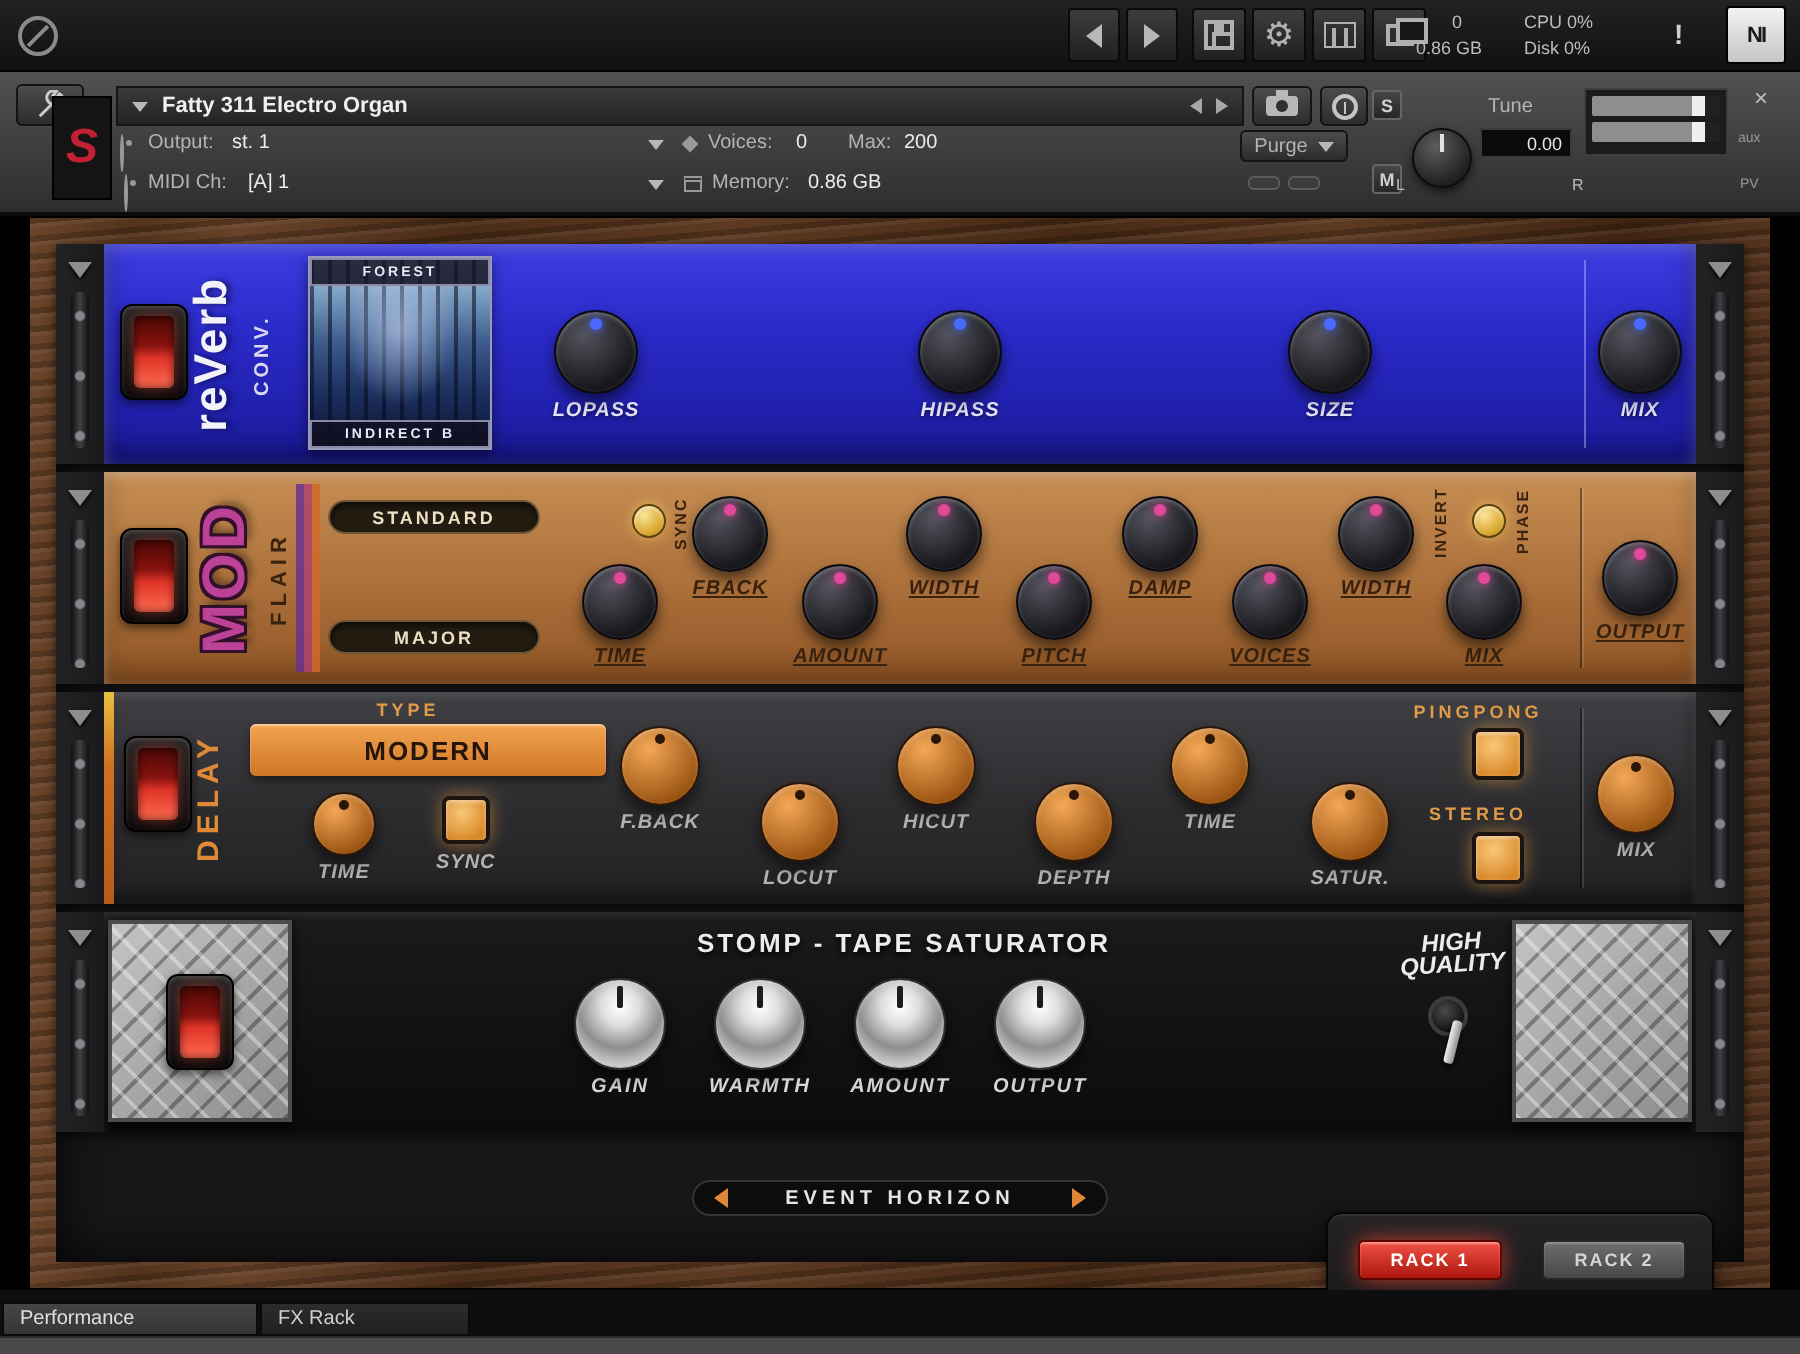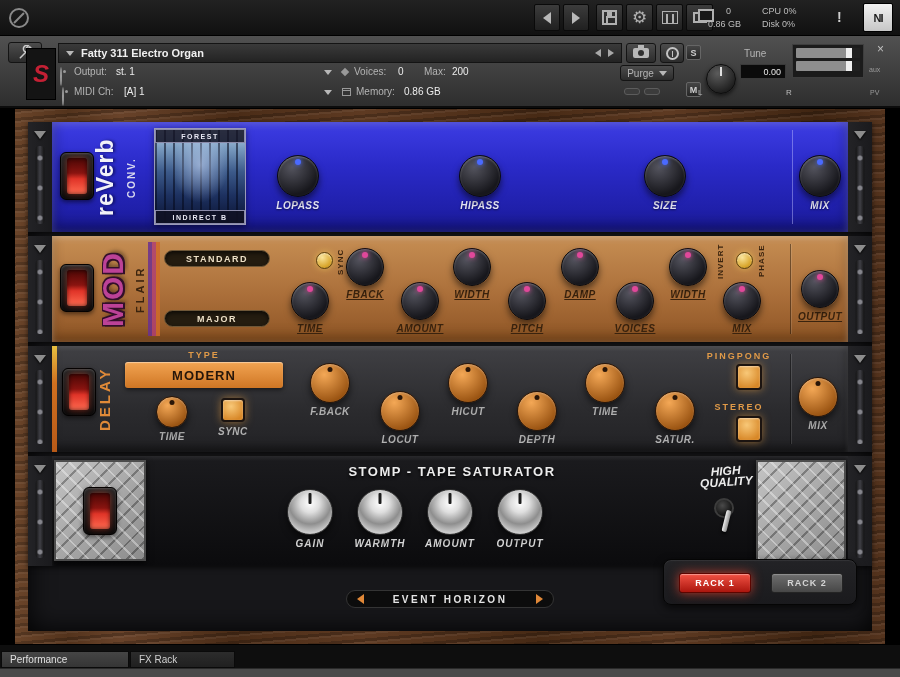--- a/index.html
+++ b/index.html
@@ -406,21 +406,21 @@
       <span class="rail-groove"></span>
     </div>
     <div class="mod-body delay-body">
       <div class="delay-stripe abs" style="left:0;top:0;width:5px;height:106px"></div>
       <div class="rocker" style="left:10px;top:22px">
           <div class="rocker-in"></div>
         </div>
       <div class="vtext delay-name abs" style="left:44px;top:8px;height:90px">DELAY</div>
 
       <div class="type-label abs" style="left:73px;top:4px;width:158px">TYPE</div>
-      <div class="modern-pill abs" style="left:73px;top:16px;width:158px;height:26px">MODERN</div>
+      <div class="modern-pill abs" style="left:73px;top:16px;width:178px;height:26px">MODERN</div>
 
       <div class="knob orange k32" style="left:104px;top:50px">
         <div class="cap"></div>
         <div class="klabel lbl-gray">TIME</div>
       </div>
       <div class="btn-stack" style="left:166px;top:52px">
         <div class="sq-btn" style="width:24px;height:24px"></div>
         <div class="klabel lbl-gray">SYNC</div>
       </div>
 
@@ -510,21 +510,21 @@
       <span class="tri-btn"></span>
       <span class="rail-groove"></span>
     </div>
   </div>
 
   <div class="event-pill abs" style="left:346px;top:590px;width:208px;height:18px">
     <span class="tri-l-o"></span>
     <span>EVENT HORIZON</span>
     <span class="tri-r-o"></span>
   </div>
-  <div class="rack-panel abs" style="left:663px;top:559px;width:194px;height:46px">
+  <div class="rack-panel abs" style="left:663px;top:606px;width:194px;height:46px">
     <div class="rack-btn active" style="left:15px;top:13px;width:72px;height:20px">RACK 1</div>
     <div class="rack-btn inactive" style="left:107px;top:13px;width:72px;height:20px">RACK 2</div>
   </div>
 
   <div class="bottombar abs" style="left:0;top:645px;width:900px;height:32px">
     <div class="tab t1 abs" style="left:1px;top:6px;width:128px;height:17px">Performance</div>
     <div class="tab t2 abs" style="left:130px;top:6px;width:105px;height:17px">FX Rack</div>
     <div class="bottom-strip abs" style="left:0;top:23px;width:900px;height:9px"></div>
   </div>
 

